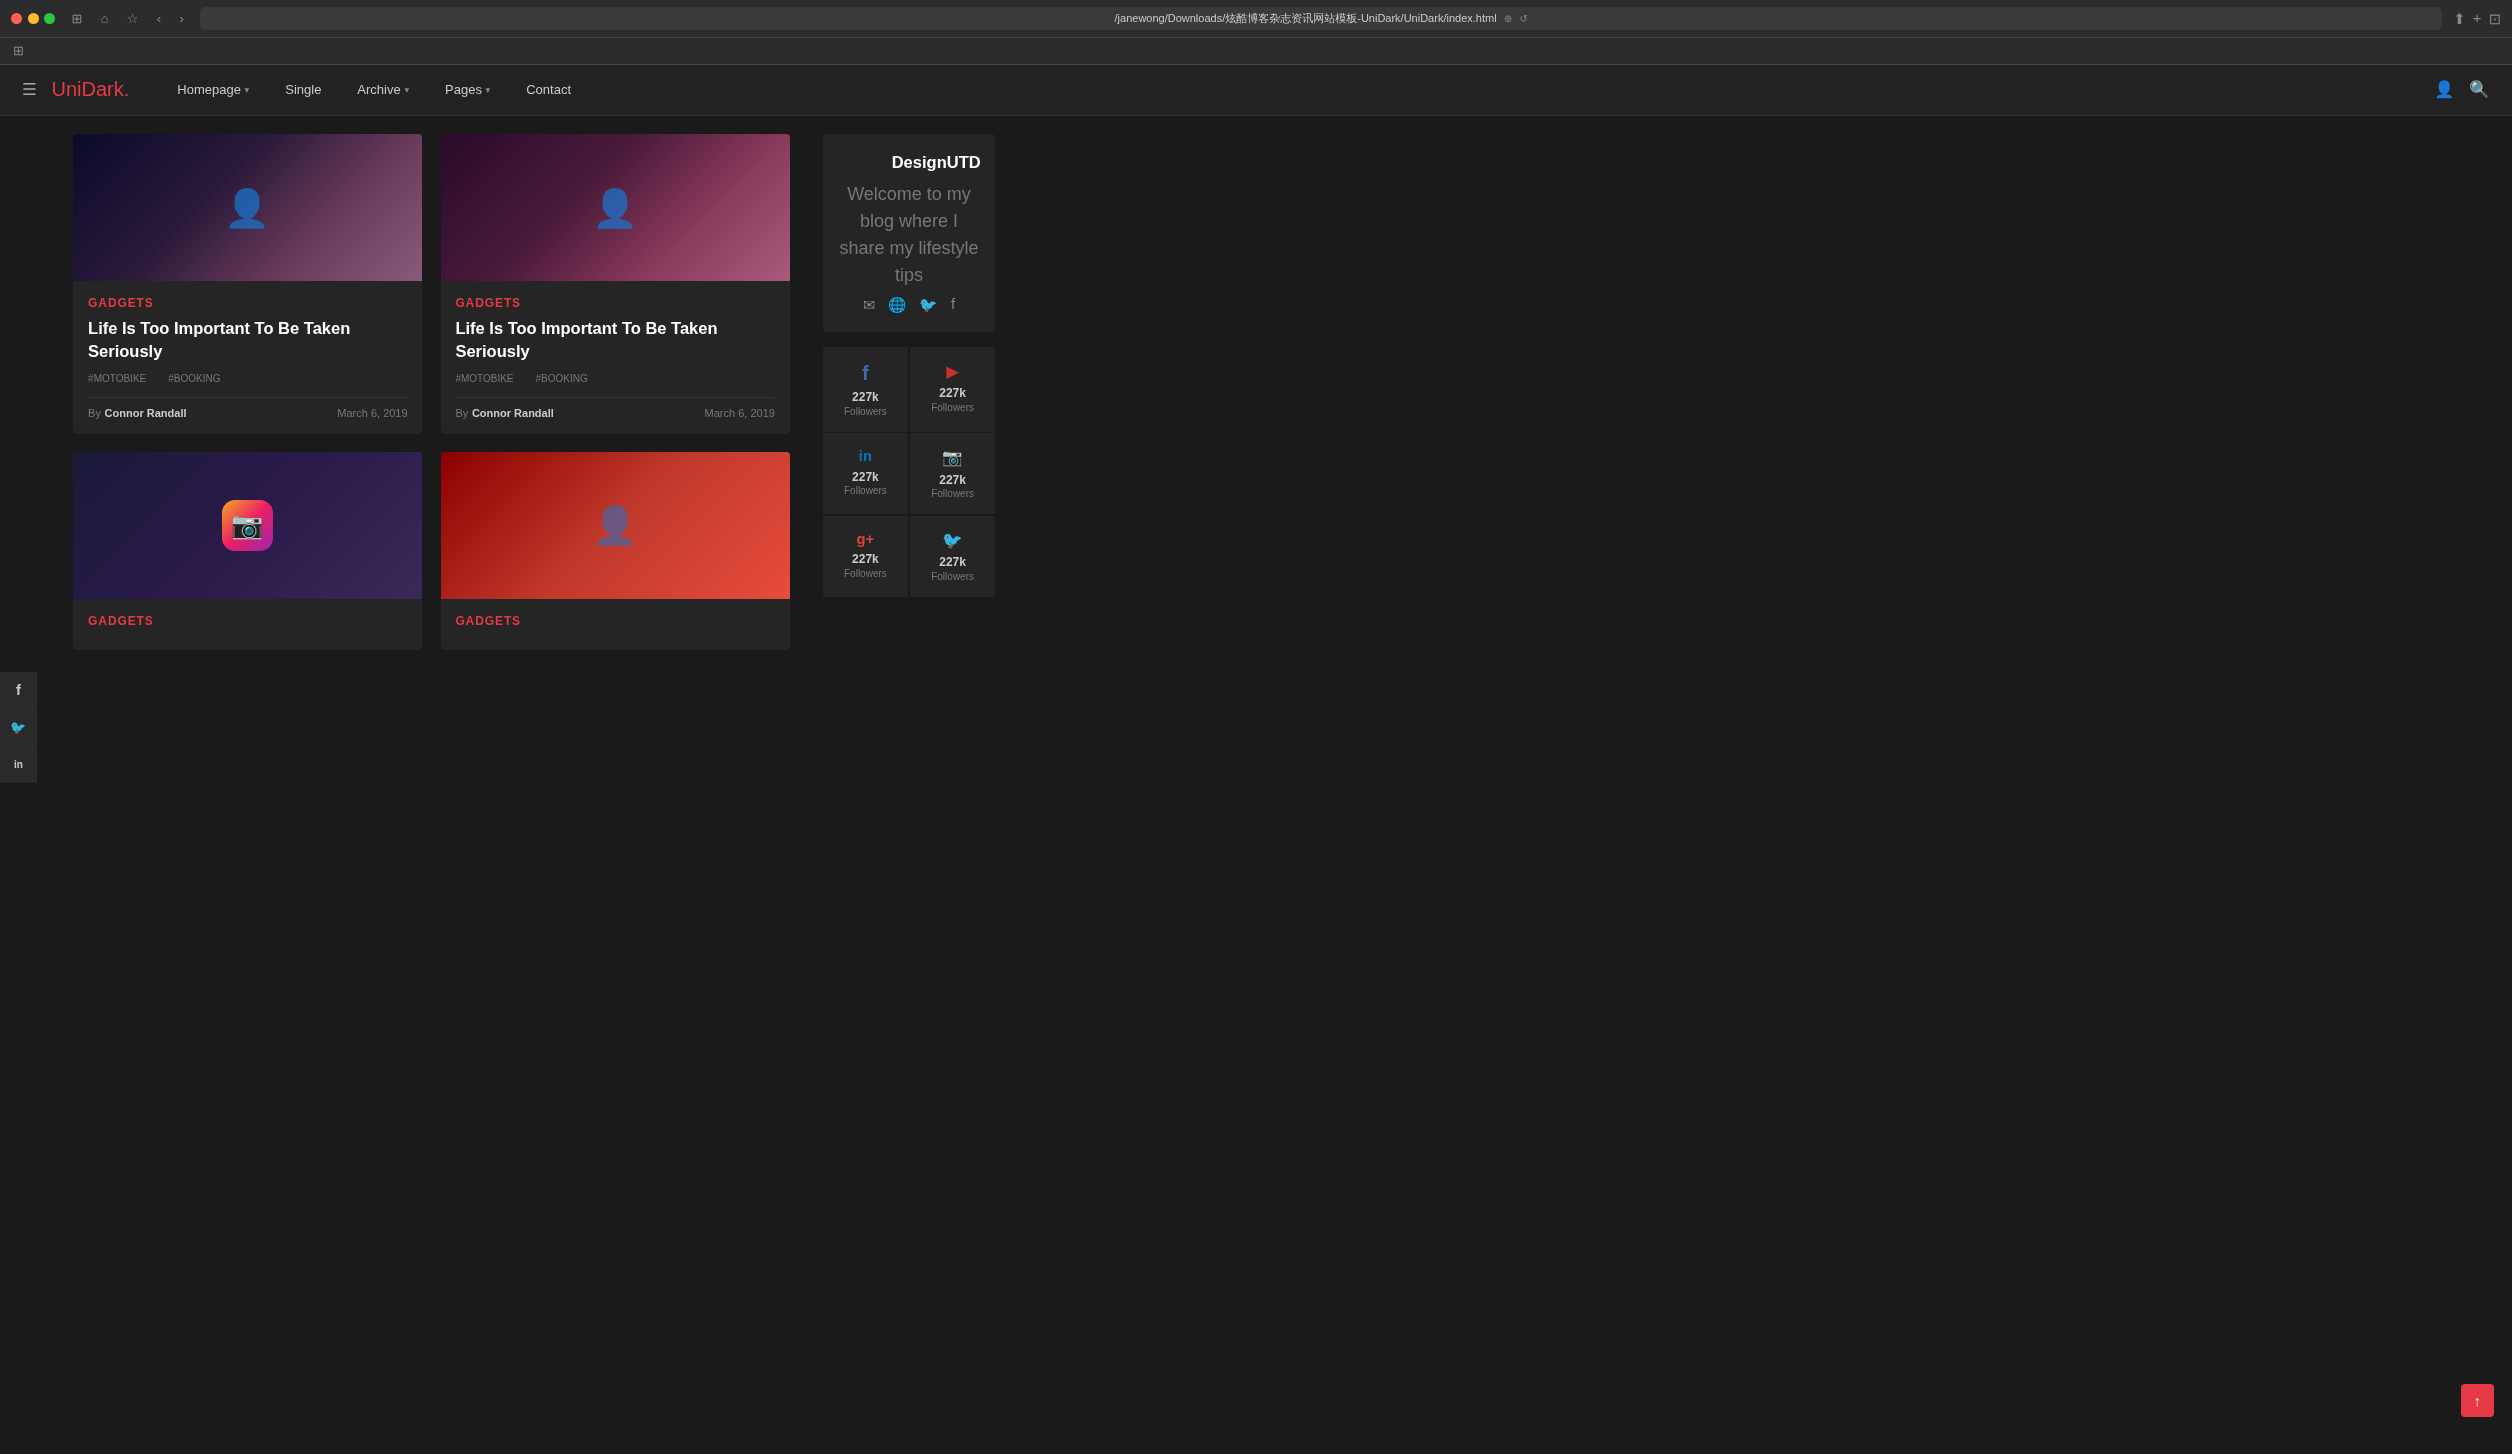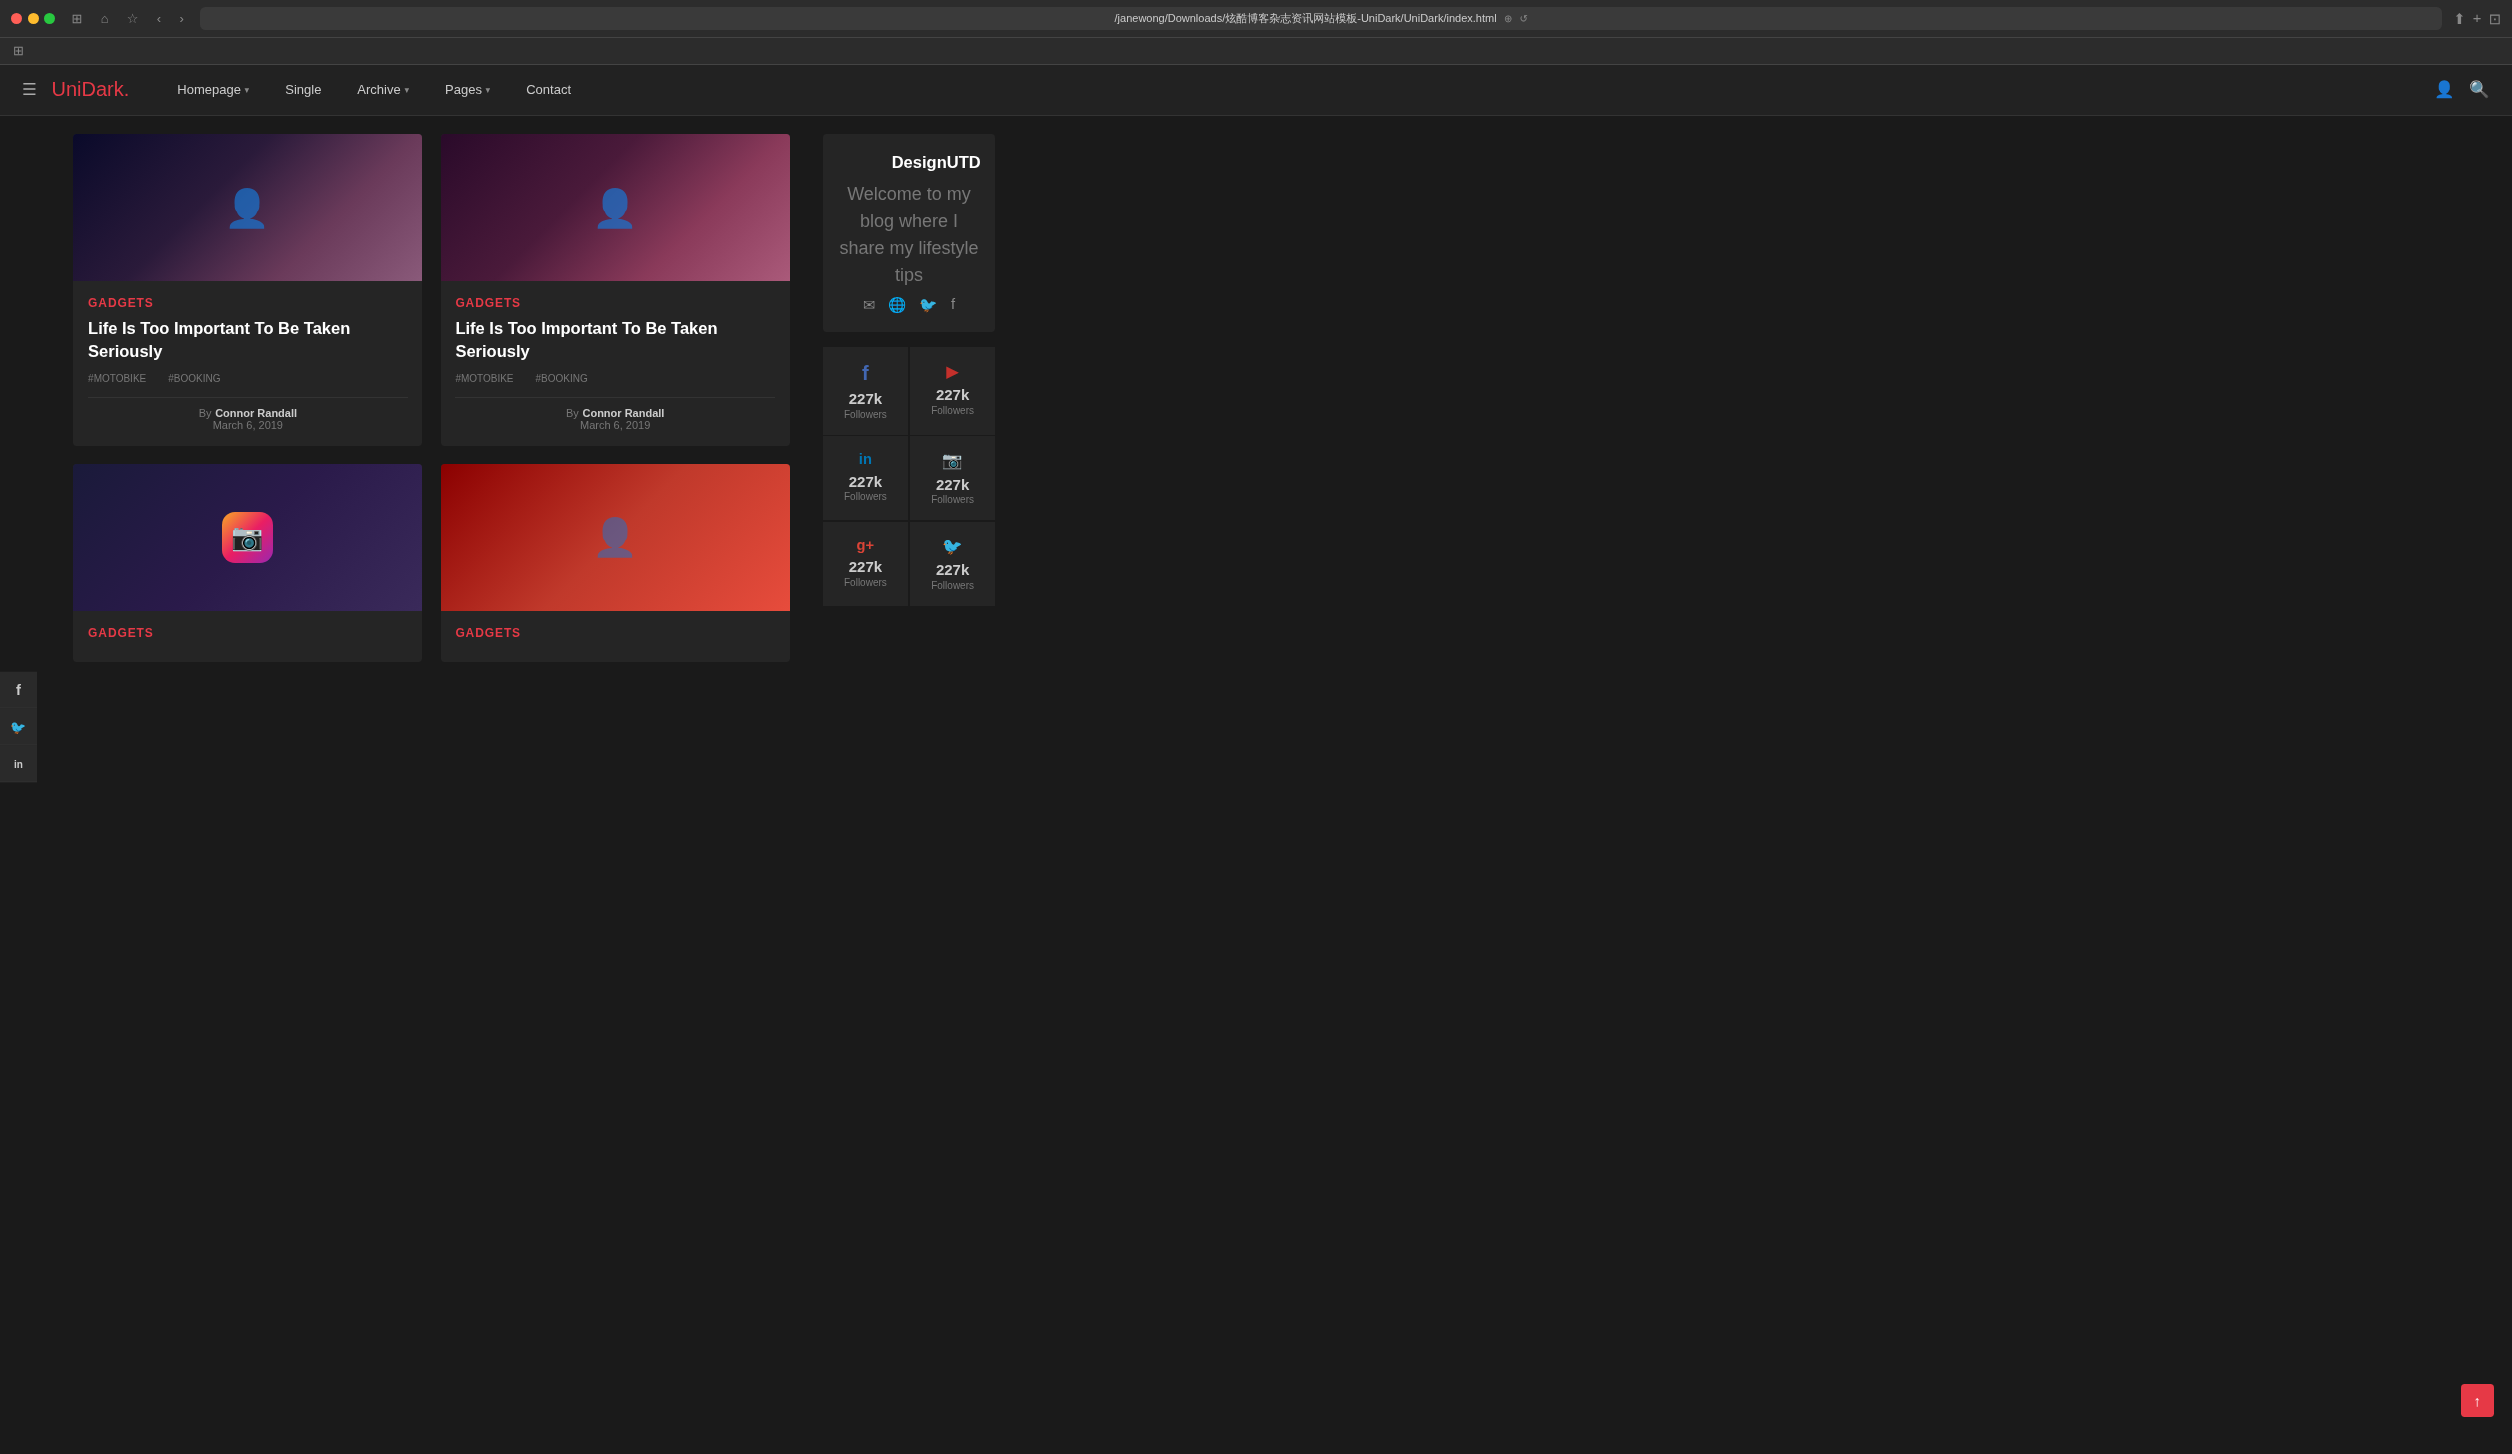--- a/index.html
+++ b/index.html
@@ -171,21 +171,20 @@
       border: none;
       border-top: 0.9px solid #333;
       margin: 9.2px 0;
     }
     .card-footer {
       display: flex;
       align-items: center;
       justify-content: space-between;
       font-size: 11px;
       color: #777;
-      flex-direction: column;
     }
     .card-author { display: flex; gap: 3.7px; align-items: center; }
     .author-name { color: #ccc; font-weight: 700; }
 
     
     .sidebar-profile-box {
       background: #252525;
       border-radius: 3.7px;
       padding: 18.4px 14.7px;
       text-align: center;
@@ -220,21 +219,21 @@
       padding: 14.7px 9.2px;
       text-align: center;
       cursor: pointer;
     }
     .social-card-icon {
       font-size: 18.4px;
       margin-bottom: 5.5px;
       color: #ccc;
     }
     .social-count {
-      font-size: 15px;
+      font-size: 12px;
       font-weight: 700;
       color: #ccc;
       margin-bottom: 1.8px;
     }
     .social-label {
       font-size: 10px;
       color: #777;
     }
     .social-card.facebook .social-card-icon { color: #4267B2; }
     .social-card.youtube .social-card-icon { color: #c4302b; }

